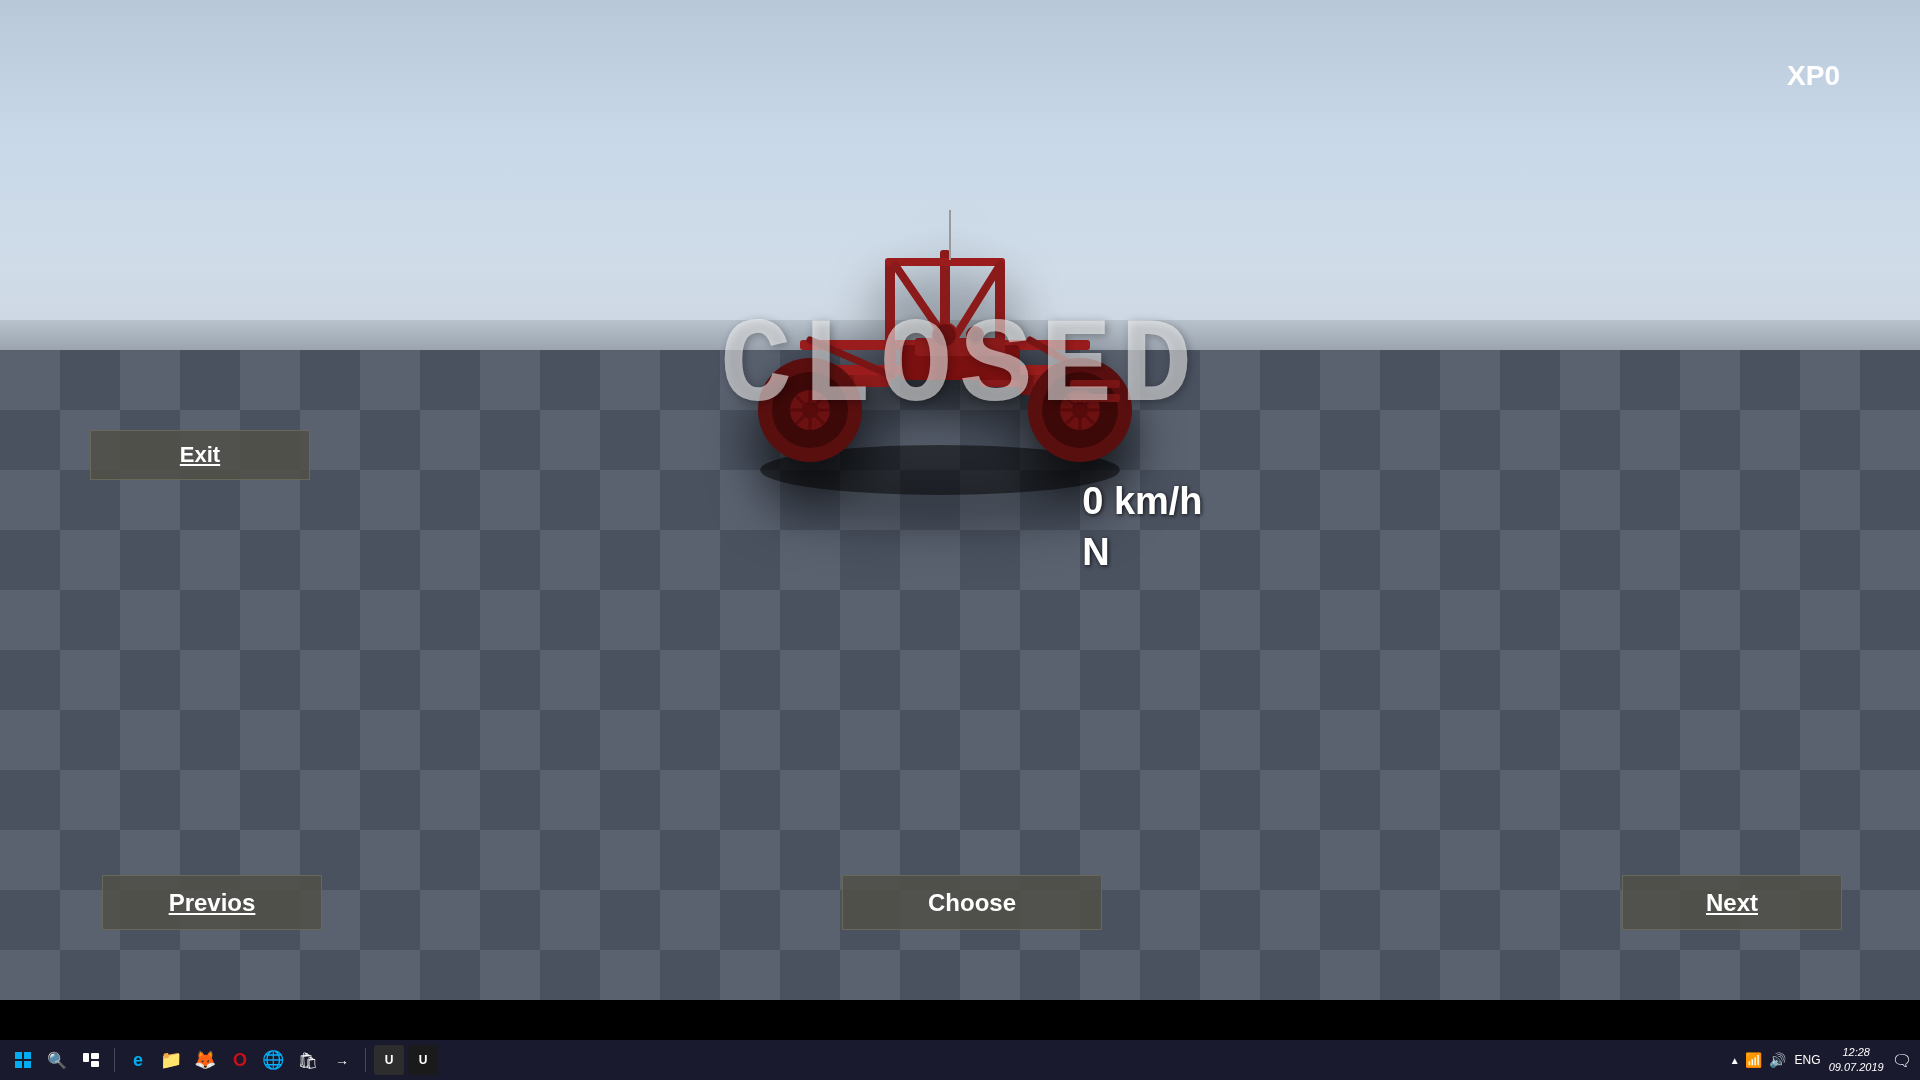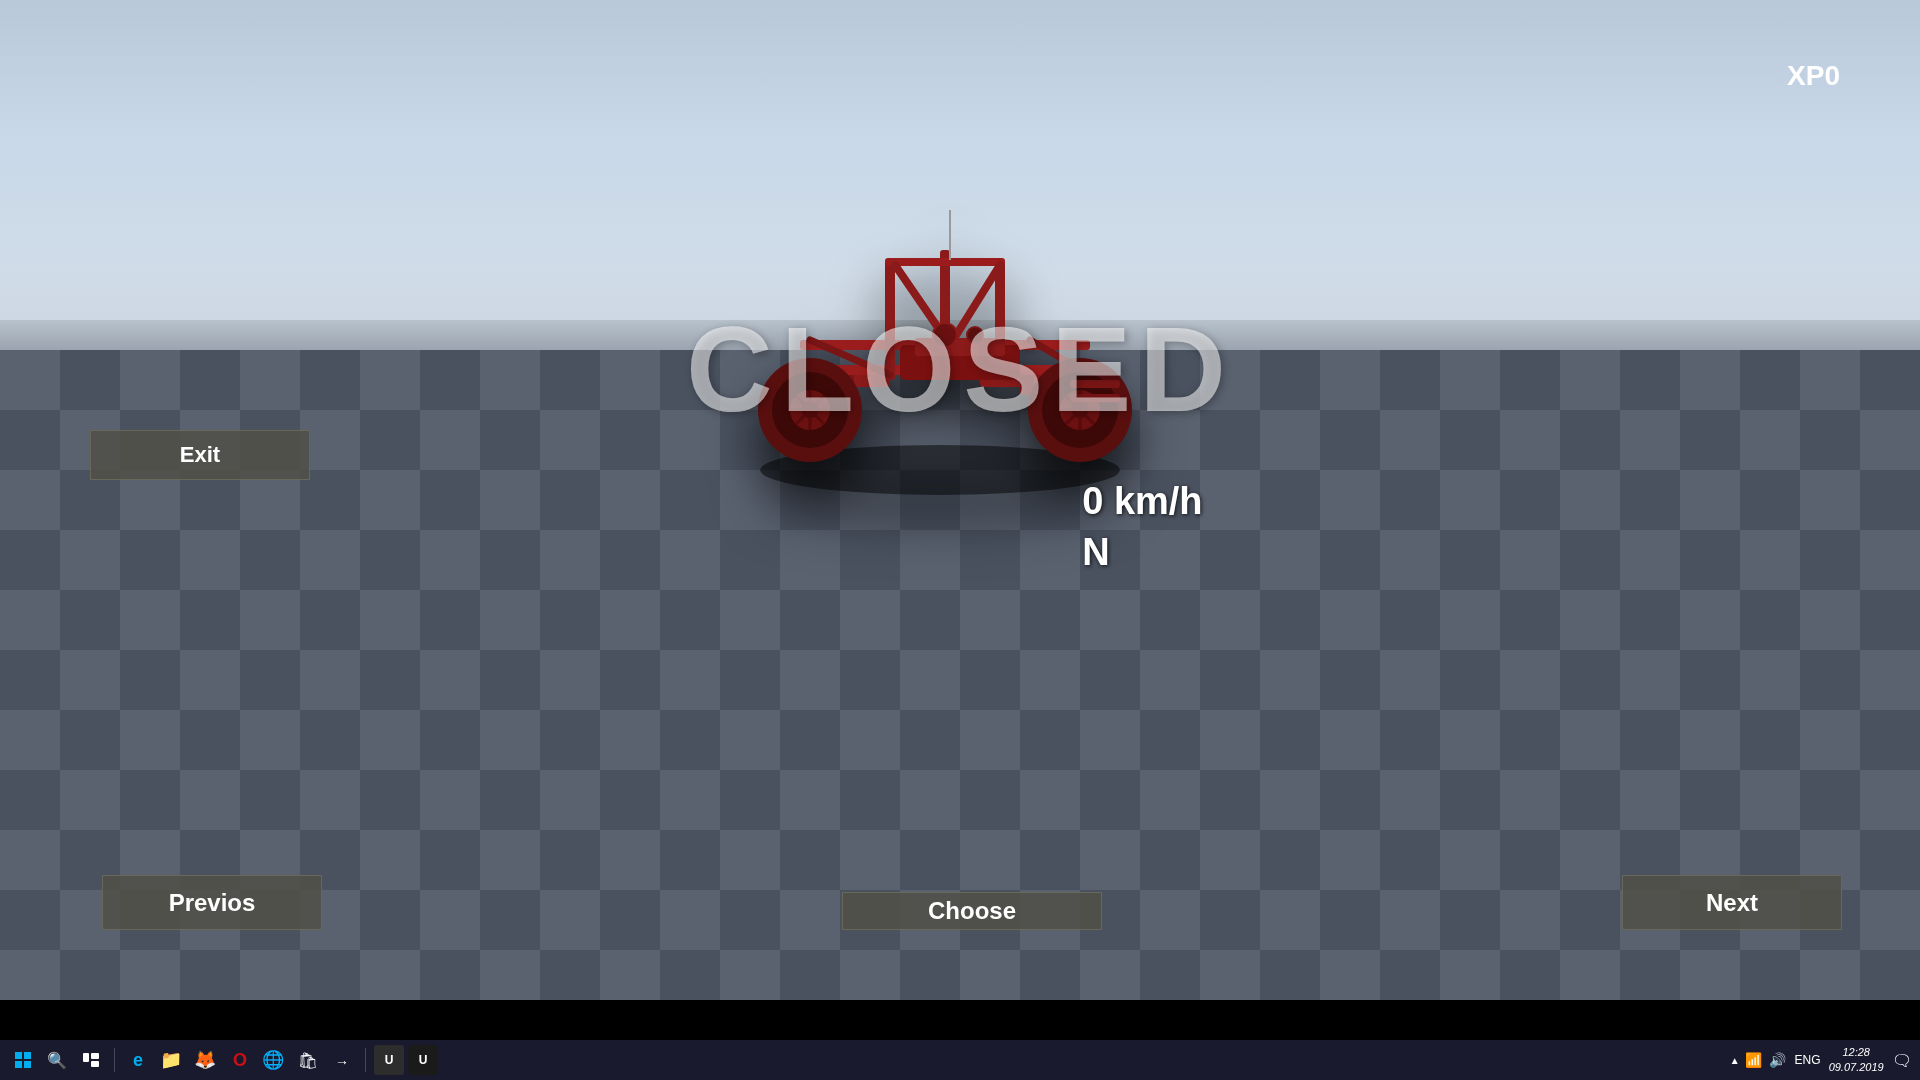--- a/index.html
+++ b/index.html
@@ -92,20 +92,21 @@
       top: 30%;
       left: 50%;
       transform: translateX(-50%);
       font-size: 120px;
       font-weight: bold;
       color: rgba(255, 255, 255, 0.55);
       letter-spacing: 8px;
       text-shadow: 2px 2px 8px rgba(0,0,0,0.3);
       white-space: nowrap;
       z-index: 10;
+      font-family: Liberation Mono, monospace;
     }
 
     
     #xp-indicator {
       position: absolute;
       top: 60px;
       right: 80px;
       color: white;
       font-size: 28px;
       font-weight: bold;
@@ -168,25 +169,26 @@
       height: 55px;
       background: rgba(80, 80, 70, 0.85);
       border: 1px solid rgba(120,120,100,0.6);
       color: white;
       font-size: 24px;
       font-weight: bold;
       cursor: pointer;
       display: flex;
       align-items: center;
       justify-content: center;
+      text-decoration: underline;
     }
 
     #choose-button {
       width: 260px;
-      height: 38px;
+      height: 55px;
       background: rgba(80, 80, 70, 0.85);
       border: 1px solid rgba(120,120,100,0.6);
       color: white;
       font-size: 24px;
       font-weight: bold;
       cursor: pointer;
       display: flex;
       align-items: center;
       justify-content: center;
       margin-top: 44px;

